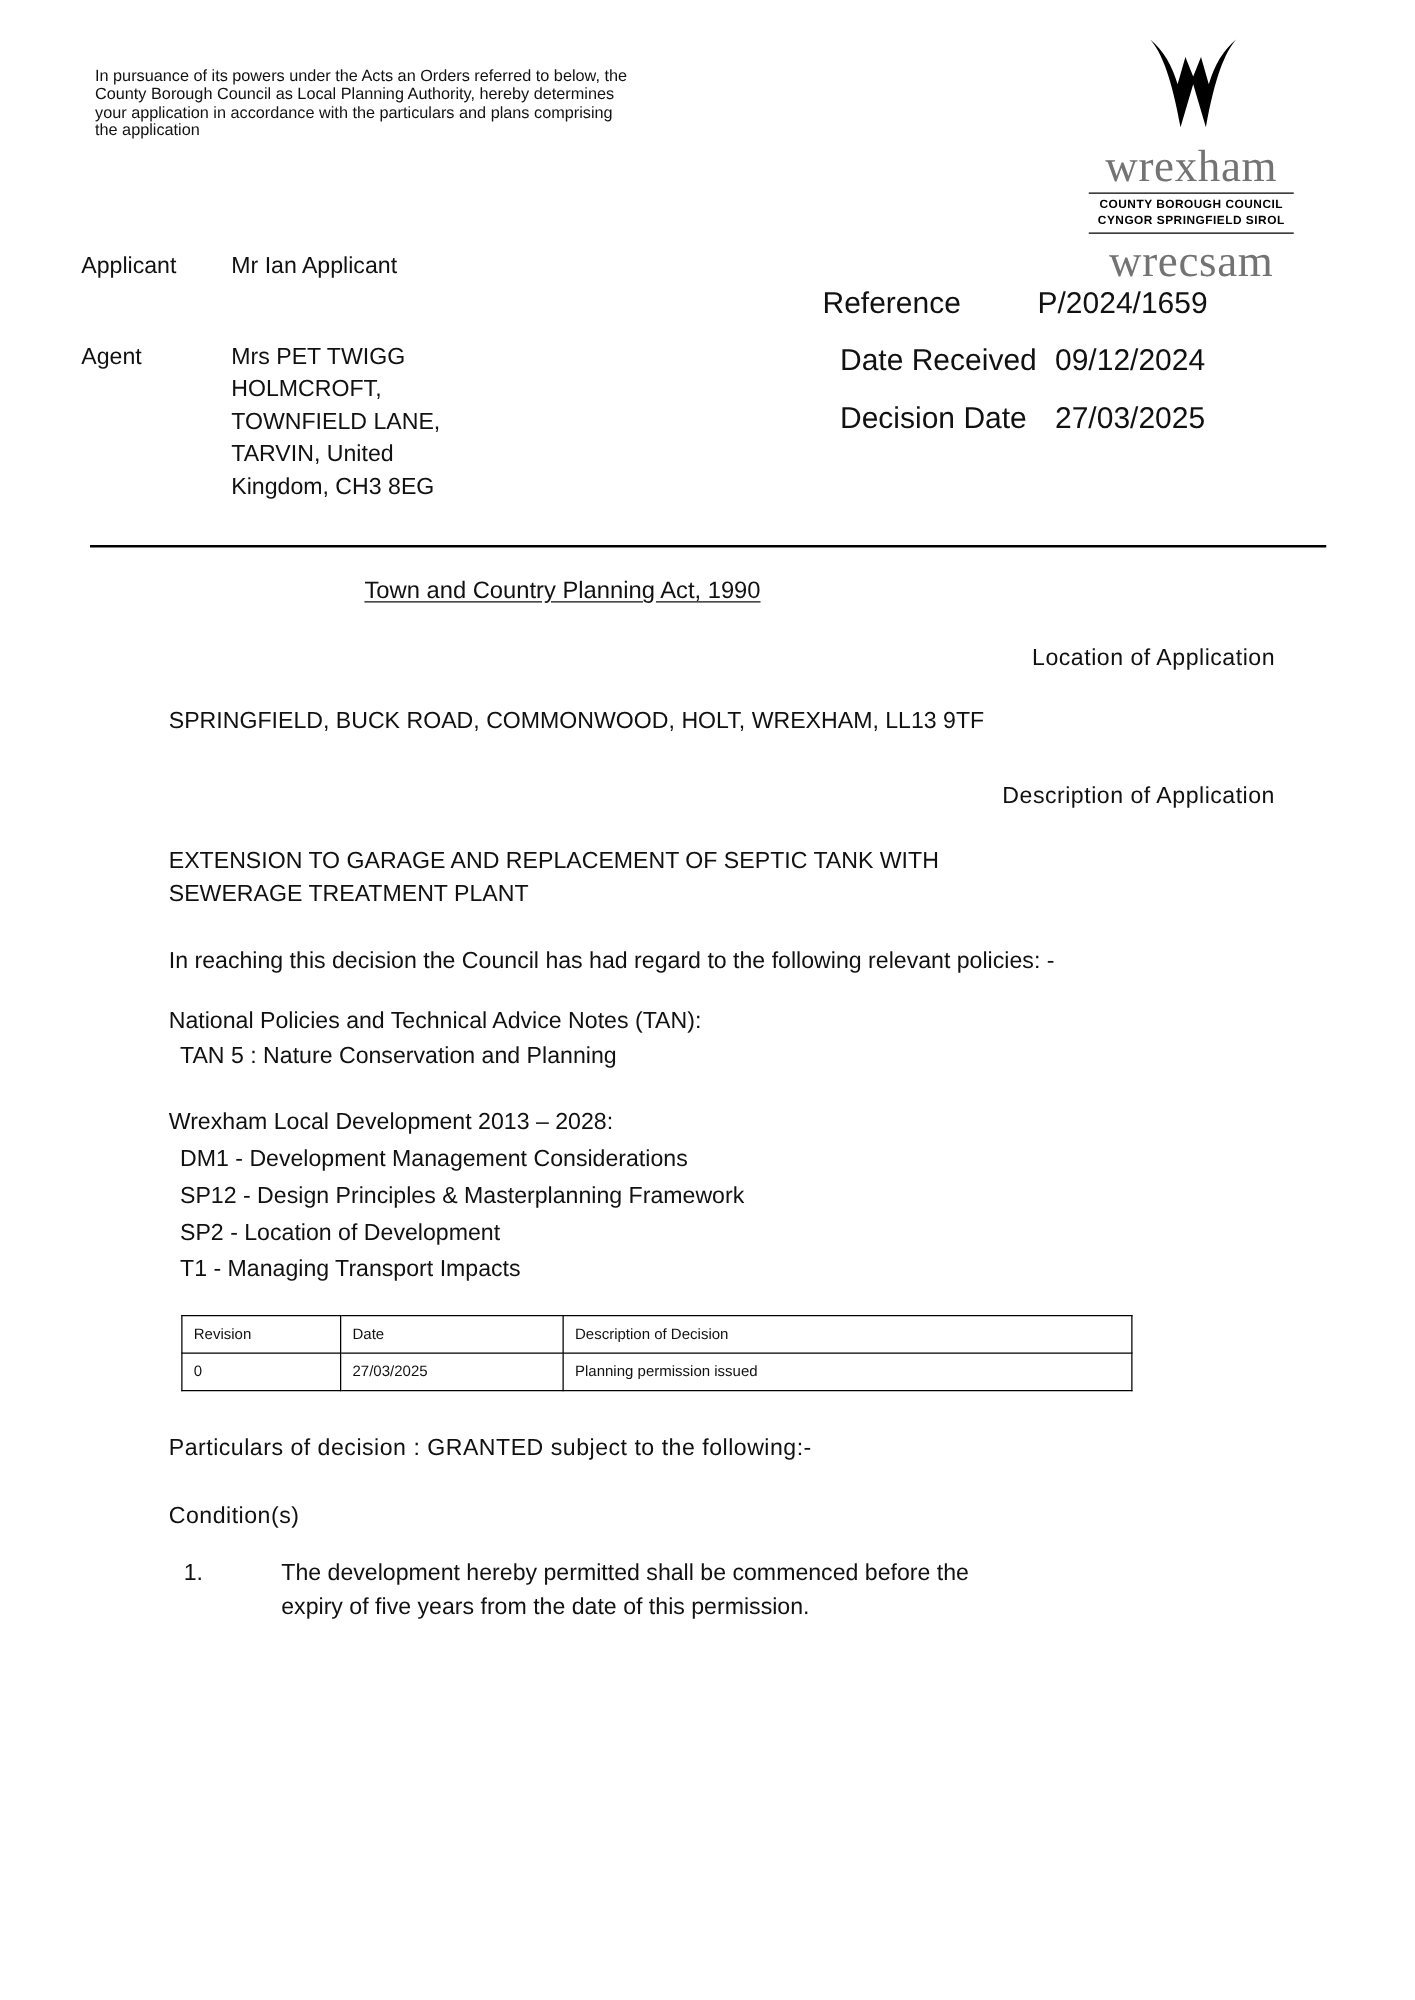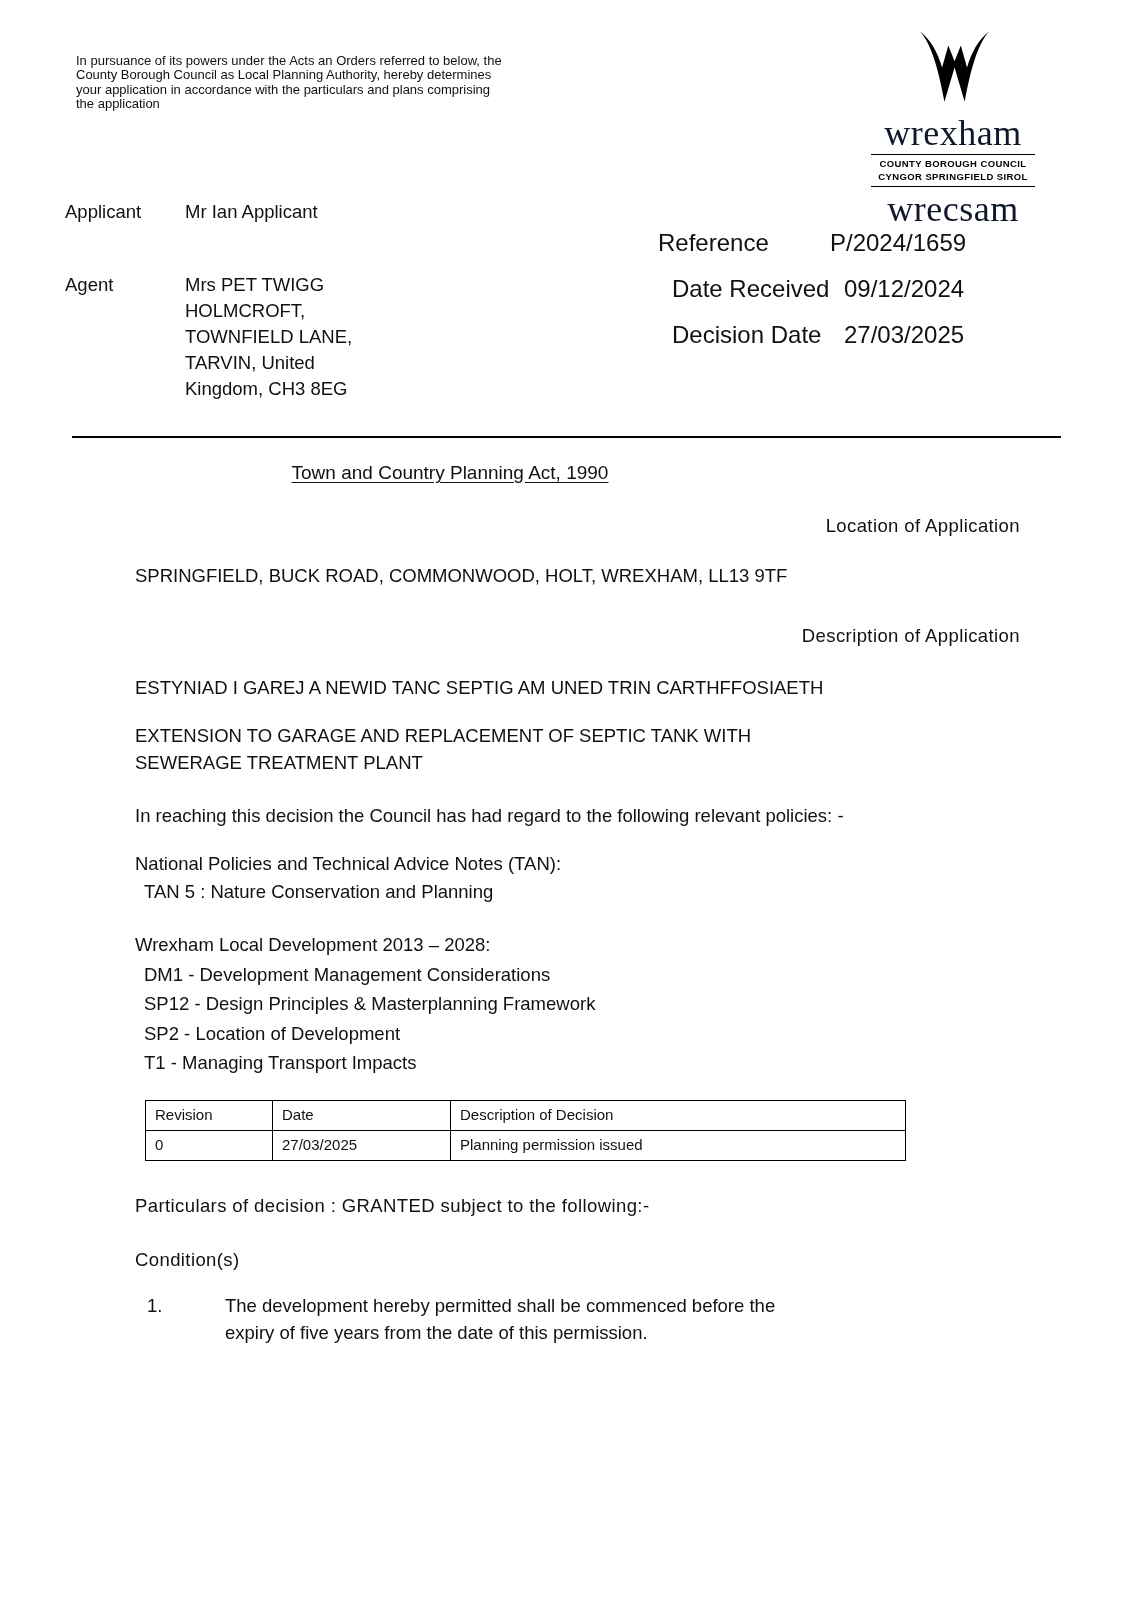--- a/index.html
+++ b/index.html
@@ -28,21 +28,21 @@
     position: absolute;
     left: 871px; top: 26px;
     width: 164px;
     text-align: center;
   }
   .logo svg { display: block; margin: 0 auto 2px auto; }
   .logo-name {
     font-family: "Liberation Serif", serif;
     font-size: 36px;
     line-height: 38px;
-    color: #0f172a;
+    color: #737373;
     letter-spacing: 0.5px;
   }
   .logo-small {
     border-top: 1px solid #000;
     border-bottom: 1px solid #000;
     padding: 2px 0 3px 0;
     margin-top: 2px;
     font-size: 9.5px;
     font-weight: bold;
     letter-spacing: 0.4px;
@@ -109,21 +109,21 @@
   .m-english { max-width: 700px; margin-bottom: 26px; }
   .m-policy  { max-width: 778px; margin-bottom: 21px; }
   .policy-item { padding-left: 9px; line-height: 29.5px; }
   .m-nat-item { margin-bottom: 24px; }
   .m-local-h { margin-bottom: 2px; }
 
   
   .rev-table {
     margin: 22px 0 0 10px;
     border-collapse: collapse;
-    font-size: 15px;
+    font-size: 12px;
   }
   .rev-table th, .rev-table td {
     border: 1.5px solid #000;
     padding: 1px 9px 2px 9px;
     font-weight: normal;
     text-align: left;
     line-height: 26px;
   }
   .col-rev  { width: 127px; }
   .col-date { width: 178px; }
@@ -192,21 +192,20 @@
   <div class="act-title">
     <span>Town and Country Planning Act, 1990</span>
   </div>
 
   <div class="body">
 
     <div class="sec-heading m-loc-h">Location of Application</div>
     <div class="one-line m-loc-v">SPRINGFIELD, BUCK ROAD, COMMONWOOD, HOLT, WREXHAM, LL13 9TF</div>
 
     <div class="sec-heading m-desc-h">Description of Application</div>
-    <div class="one-line m-welsh">ESTYNIAD I GAREJ A NEWID TANC SEPTIG AM UNED TRIN CARTHFFOSIAETH</div>
     <div class="m-english">EXTENSION TO GARAGE AND REPLACEMENT OF SEPTIC TANK WITH SEWERAGE TREATMENT PLANT</div>
 
     <div class="m-policy">In reaching this decision the Council has had regard to the following relevant policies: -</div>
 
     <div>National Policies and Technical Advice Notes (TAN):</div>
     <div class="policy-item m-nat-item">TAN 5 : Nature Conservation and Planning</div>
 
     <div class="m-local-h">Wrexham Local Development 2013 – 2028:</div>
     <div class="policy-item">DM1 - Development Management Considerations</div>
     <div class="policy-item">SP12 - Design Principles &amp; Masterplanning Framework</div>

